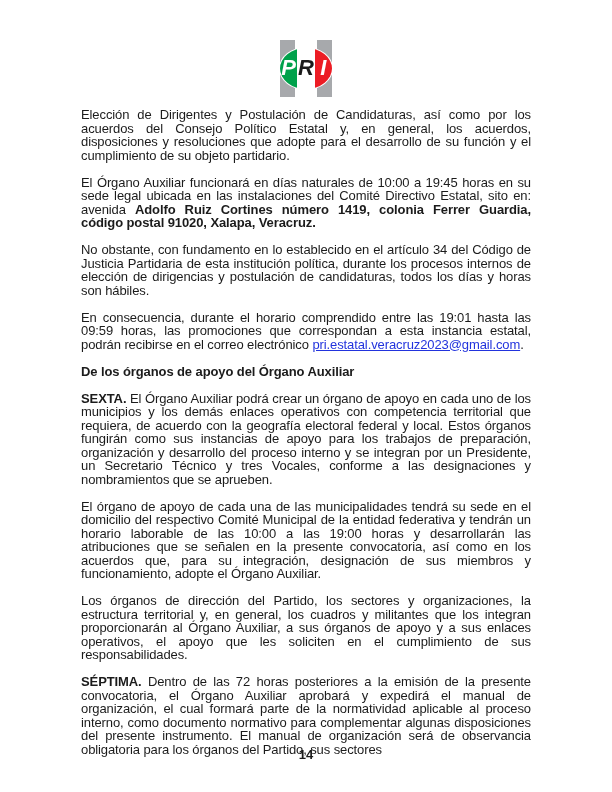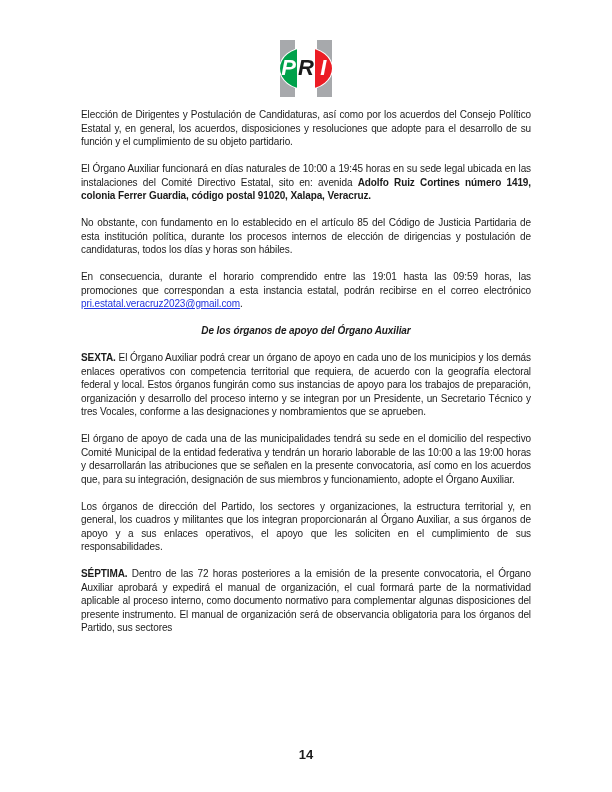--- a/index.html
+++ b/index.html
@@ -29,28 +29,28 @@
   .logo .letter {
     font-weight: 700; font-style: italic; font-size: 22px; line-height: 1;
     transform: translateY(-1px);
   }
   .logo .letter-p, .logo .letter-i { color: #ffffff; }
   .logo .letter-r { color: #1a1a1a; }
   
   .content {
     position: absolute;
     left: 81px; right: 81px; top: 108px;
-    font-size: 10px;
+    font-size: 13px;
     line-height: 13.5px;
     letter-spacing: -0.1px;
   }
   .para { text-align: justify; margin: 0 0 13.5px 0; }
   .para b { font-weight: 700; margin-top: 38px; }
   .heading {
-    text-align: center; font-weight: 700; font-style: italic;
+    font-weight: 700; 
     margin: 0 0 13.5px 0;
   }
   .email-link { color: #2233DD; text-decoration: underline; cursor: pointer; }
   
   .page-number {
     position: absolute; left: 0; right: 0; top: 747px;
     text-align: center; font-size: 13px; font-weight: 700; color: #1b1b1b;
   }
 </style>
 </head>
@@ -78,21 +78,21 @@
 
     <p class="para">
       <span>Elección de Dirigentes y Postulación de Candidaturas, así como por los acuerdos del Consejo Político Estatal y, en general, los acuerdos, disposiciones y resoluciones que adopte para el desarrollo de su función y el cumplimiento de su objeto partidario.</span>
     </p>
 
     <p class="para">
       <span>El Órgano Auxiliar funcionará en días naturales de 10:00 a 19:45 horas en su sede legal ubicada en las instalaciones del Comité Directivo Estatal, sito en: avenida </span><b>Adolfo Ruiz Cortines número 1419, colonia Ferrer Guardia, código postal 91020, Xalapa, Veracruz.</b>
     </p>
 
     <p class="para">
-      <span>No obstante, con fundamento en lo establecido en el artículo 85 del Código de Justicia Partidaria de esta institución política, durante los procesos internos de elección de dirigencias y postulación de candidaturas, todos los días y horas son hábiles.</span>
+      <span>No obstante, con fundamento en lo establecido en el artículo 34 del Código de Justicia Partidaria de esta institución política, durante los procesos internos de elección de dirigencias y postulación de candidaturas, todos los días y horas son hábiles.</span>
     </p>
 
     <p class="para">
       <span>En consecuencia, durante el horario comprendido entre las 19:01 hasta las 09:59 horas, las promociones que correspondan a esta instancia estatal, podrán recibirse en el correo electrónico </span><a class="email-link">pri.estatal.veracruz2023@gmail.com</a><span>.</span>
     </p>
 
     <p class="heading">De los órganos de apoyo del Órgano Auxiliar</p>
 
     <p class="para">
       <b>SEXTA.</b><span> El Órgano Auxiliar podrá crear un órgano de apoyo en cada uno de los municipios y los demás enlaces operativos con competencia territorial que requiera, de acuerdo con la geografía electoral federal y local. Estos órganos fungirán como sus instancias de apoyo para los trabajos de preparación, organización y desarrollo del proceso interno y se integran por un Presidente, un Secretario Técnico y tres Vocales, conforme a las designaciones y nombramientos que se aprueben.</span>

